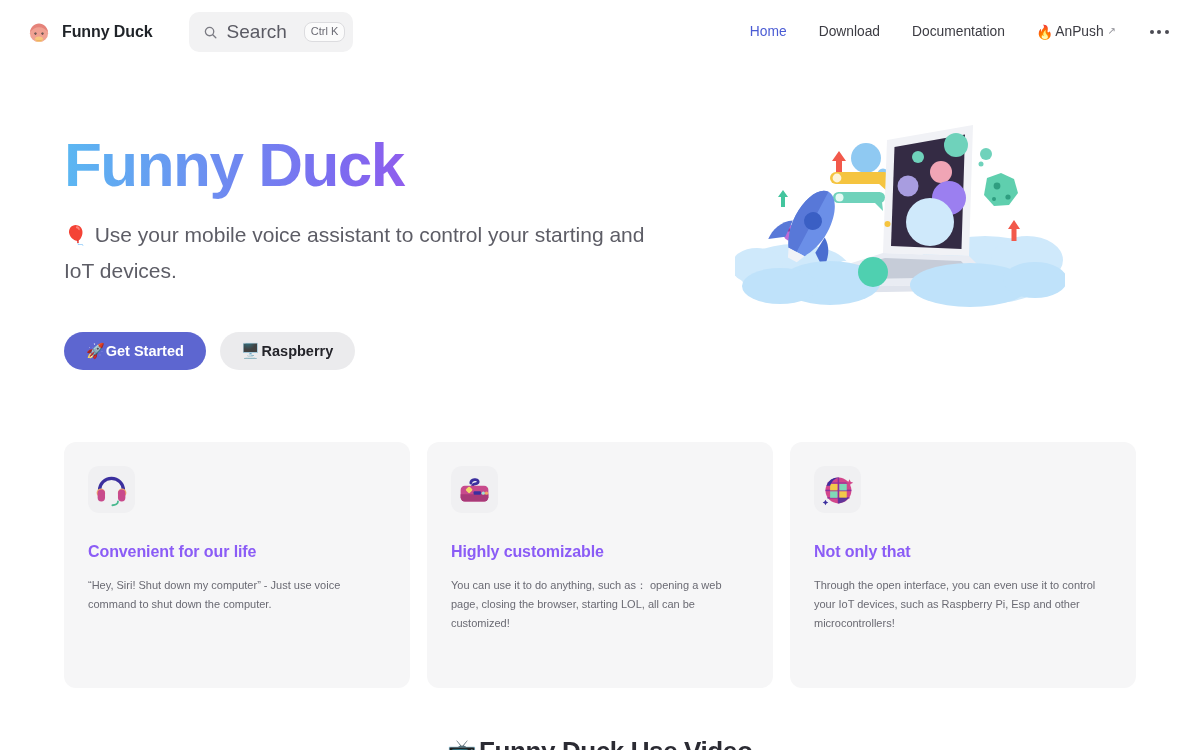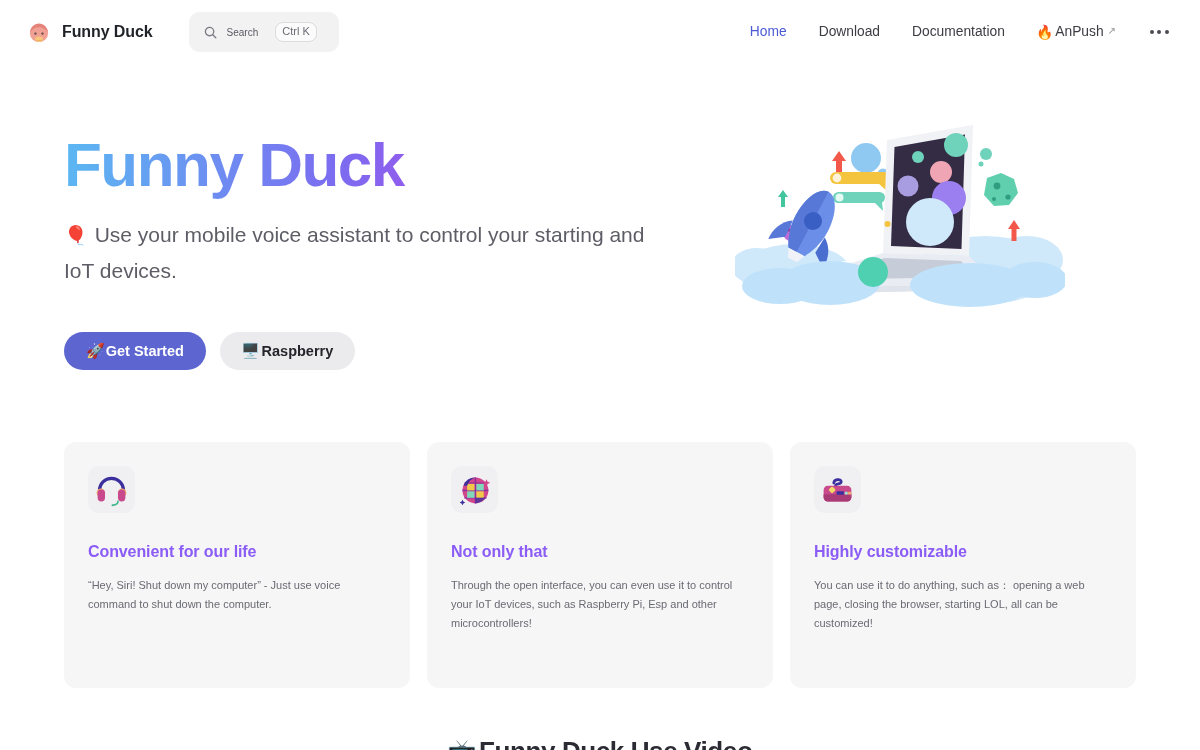--- a/index.html
+++ b/index.html
@@ -63,21 +63,21 @@
 
   .search-icon {
     width: 15px;
     height: 15px;
     flex: none;
     color: #7b7b83;
     display: block;
   }
 
   .search-label {
-    font-size: 10px;
+    font-size: 19px;
     color: #5a5a63;
     white-space: nowrap;
     margin-right: 8px;
   }
 
   .kbd {
     font-size: 11px;
     font-family: "Liberation Sans", sans-serif;
     color: #6b6b74;
     background: #fbfbfb;
@@ -443,53 +443,53 @@
         <path d="M27 33c0 2.5-3 4-6 4" fill="none" stroke="#49b98f" stroke-width="2" stroke-linecap="round"></path>
       </svg>
     </div>
     <h3 class="card-title">Convenient for our life</h3>
     <p class="card-text">“Hey, Siri! Shut down my computer” - Just use voice command to shut down the computer.</p>
   </article>
 
   <article class="card">
     <div class="card-icon-tile">
       <svg viewBox="0 0 40 40">
+        <path d="M16 13c0-4 8-5 8-1.5S18 13 18 16" fill="none" stroke="#3b2f9e" stroke-width="3" stroke-linecap="round"></path>
+        <rect x="5" y="16" width="30" height="17" rx="4.5" fill="#c84a8c"></rect>
+        <path d="M5 25h30v3.5a4.5 4.5 0 0 1-4.5 4.5h-21A4.5 4.5 0 0 1 5 28.5z" fill="#a83a78"></path>
+        <path d="M12 20.5l2.2 2.2 2.2-2.2-2.2-2.2z" fill="#f2d96a" stroke="#f2d96a" stroke-width="2.6" stroke-linejoin="round"></path>
+        <rect x="19" y="22" width="8" height="3.6" rx="1" fill="#3b2f9e"></rect>
+        <circle cx="29.5" cy="24" r="1.8" fill="#9fe0d2"></circle>
+        <circle cx="33" cy="24" r="1.8" fill="#f2a96a"></circle>
+      </svg>
+    </div>
+    <h3 class="card-title">Highly customizable</h3>
+    <p class="card-text">You can use it to do anything, such as： opening a web page, closing the browser, starting LOL, all can be customized!</p>
+  </article>
+
+  <article class="card">
+    <div class="card-icon-tile">
+      <svg viewBox="0 0 40 40">
         <circle cx="21" cy="21" r="14" fill="#d2468c"></circle>
         <path d="M21 7v28" stroke="#8c2f9e" stroke-width="1.6"></path>
         <path d="M7 21h28" stroke="#8c2f9e" stroke-width="1.6"></path>
         <path d="M9 13h24M9 29h24" stroke="#8c2f9e" stroke-width="1.2"></path>
         <rect x="12" y="14" width="8" height="7" fill="#f2c84a"></rect>
         <rect x="22" y="22" width="8" height="7" fill="#f2c84a"></rect>
         <rect x="22" y="14" width="8" height="7" fill="#7fd9b8"></rect>
         <rect x="12" y="22" width="8" height="7" fill="#7fd9b8"></rect>
         <path d="M21 7a14 14 0 0 0-13 9h4a14 14 0 0 1 9-9z" fill="#3b2f9e"></path>
         <path d="M32 29a14 14 0 0 1-11 6v-6z" fill="#3b2f9e" opacity="0.75"></path>
         <path d="M33 9l1.2 2.6L37 12.8l-2.8 1.2L33 16.6l-1.2-2.6L29 12.8l2.8-1.2z" fill="#d2468c"></path>
         <path d="M7 31l1 2 2 1-2 1-1 2-1-2-2-1 2-1z" fill="#3b2f9e"></path>
       </svg>
     </div>
     <h3 class="card-title">Not only that</h3>
     <p class="card-text">Through the open interface, you can even use it to control your IoT devices, such as Raspberry Pi, Esp and other microcontrollers!</p>
   </article>
-
-  <article class="card">
-    <div class="card-icon-tile">
-      <svg viewBox="0 0 40 40">
-        <path d="M16 13c0-4 8-5 8-1.5S18 13 18 16" fill="none" stroke="#3b2f9e" stroke-width="3" stroke-linecap="round"></path>
-        <rect x="5" y="16" width="30" height="17" rx="4.5" fill="#c84a8c"></rect>
-        <path d="M5 25h30v3.5a4.5 4.5 0 0 1-4.5 4.5h-21A4.5 4.5 0 0 1 5 28.5z" fill="#a83a78"></path>
-        <path d="M12 20.5l2.2 2.2 2.2-2.2-2.2-2.2z" fill="#f2d96a" stroke="#f2d96a" stroke-width="2.6" stroke-linejoin="round"></path>
-        <rect x="19" y="22" width="8" height="3.6" rx="1" fill="#3b2f9e"></rect>
-        <circle cx="29.5" cy="24" r="1.8" fill="#9fe0d2"></circle>
-        <circle cx="33" cy="24" r="1.8" fill="#f2a96a"></circle>
-      </svg>
-    </div>
-    <h3 class="card-title">Highly customizable</h3>
-    <p class="card-text">You can use it to do anything, such as： opening a web page, closing the browser, starting LOL, all can be customized!</p>
-  </article>
 </section>
 
 <section class="video-section">
   <h2 class="video-heading">
     <span class="emo">📺</span>
       <span>Funny Duck Use Video</span>
   </h2>
 </section>
 
 </body></html>

